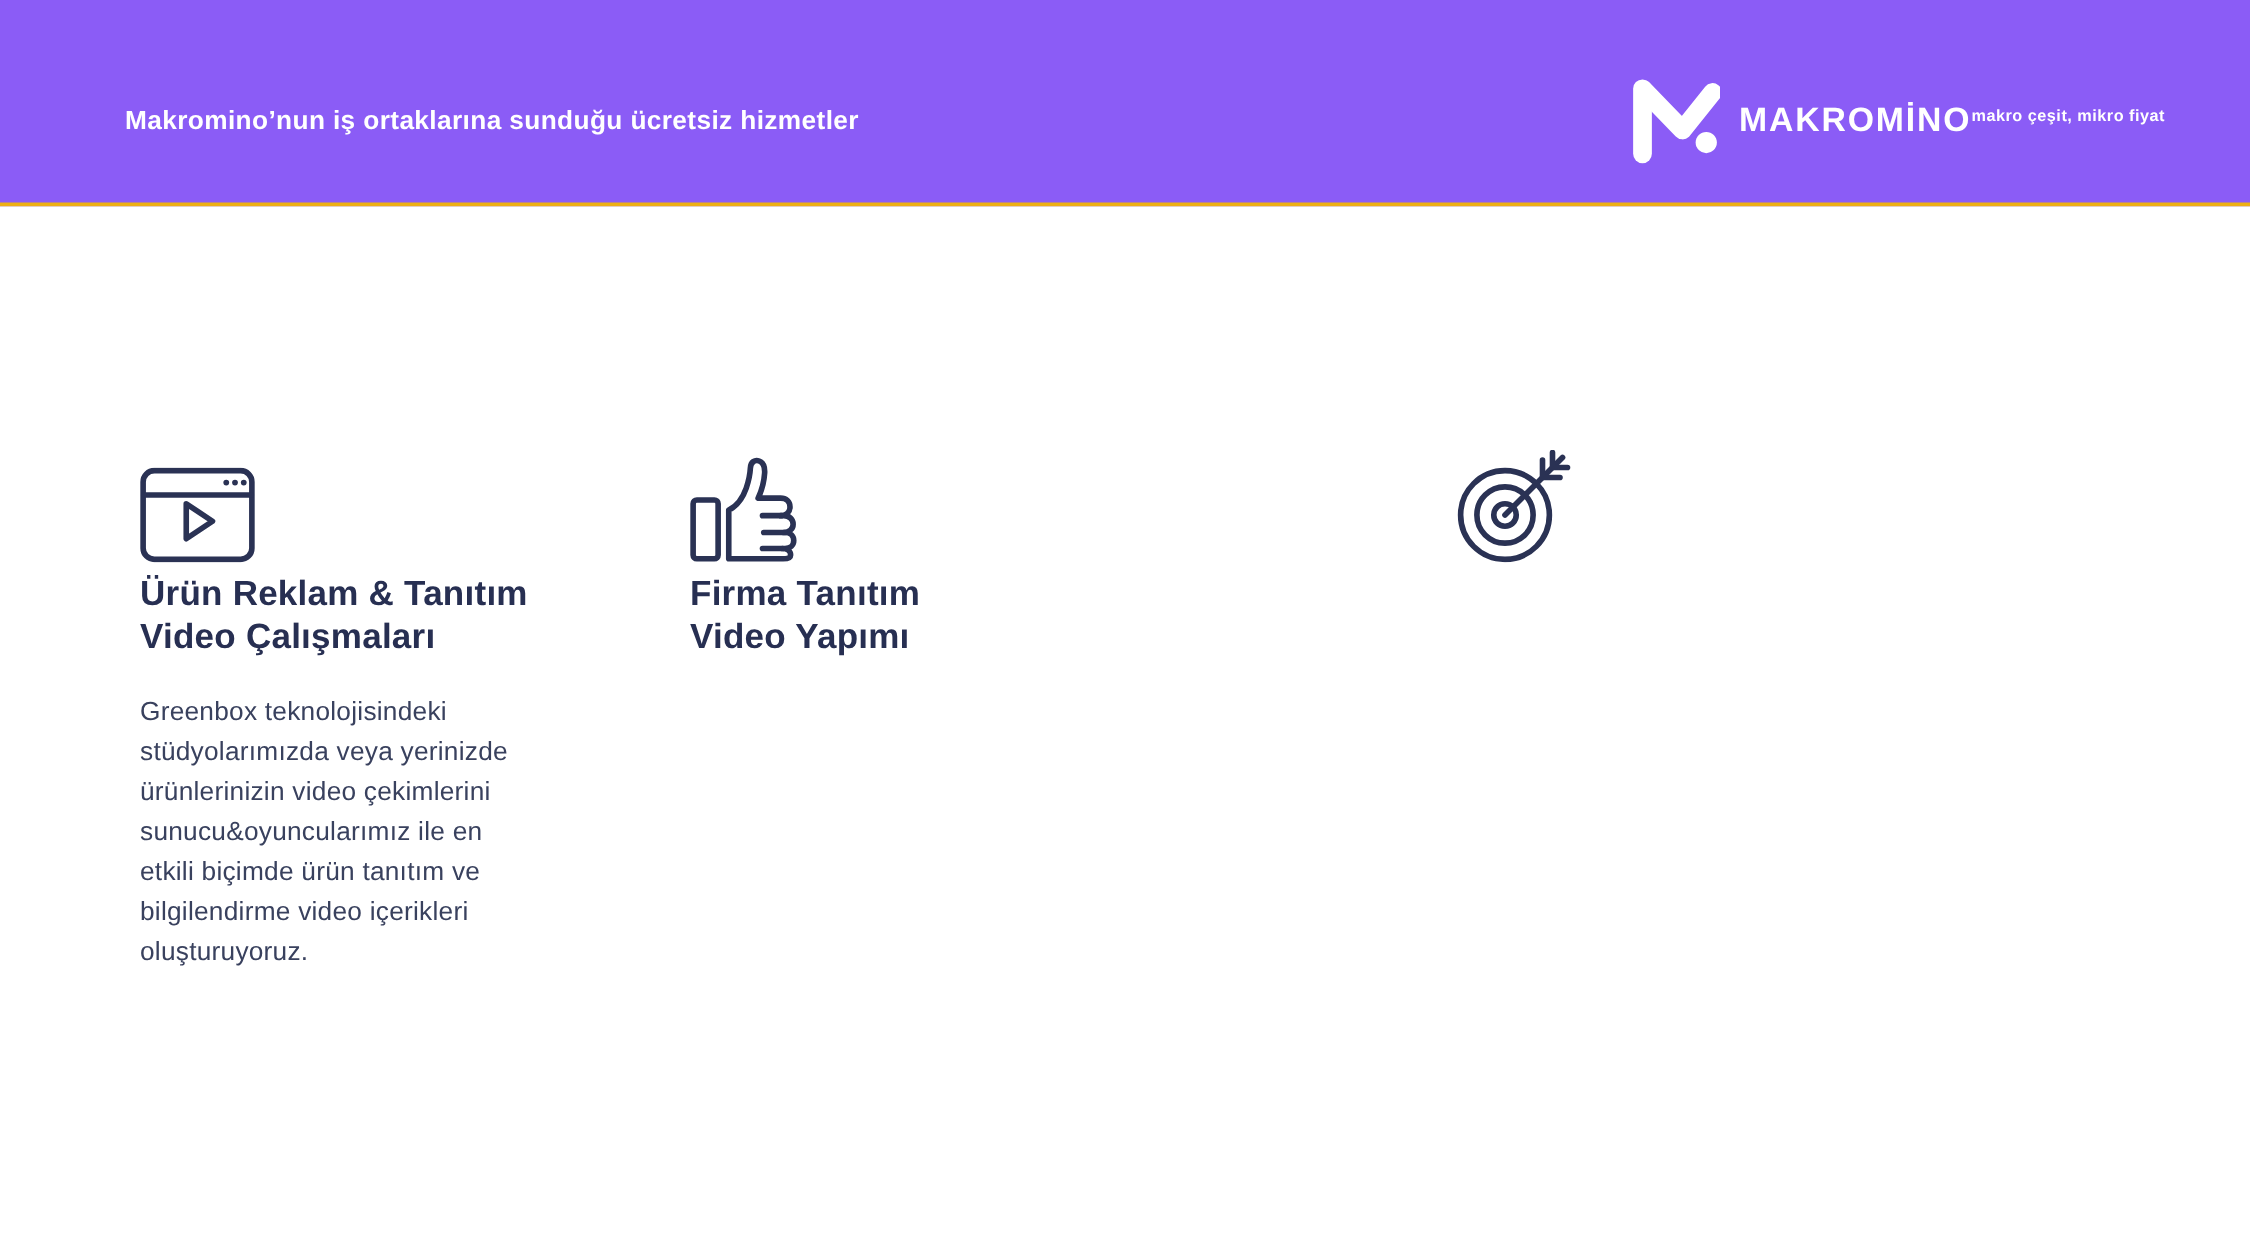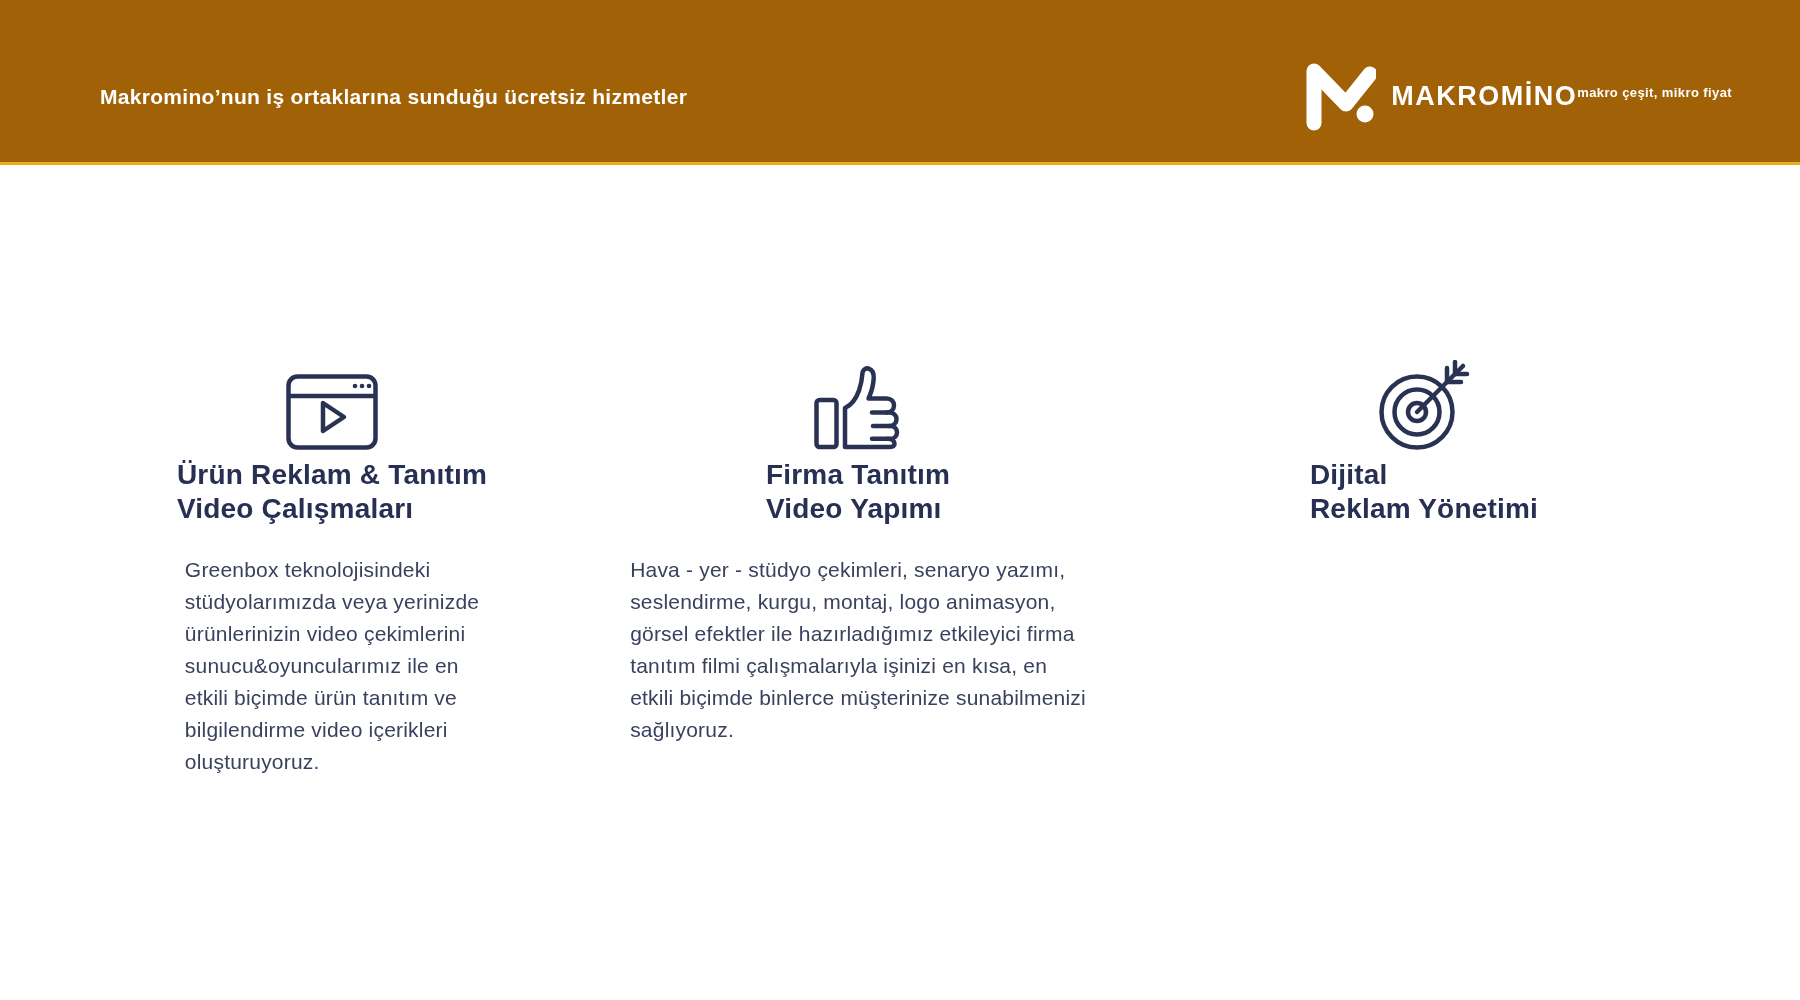--- a/index.html
+++ b/index.html
@@ -2,21 +2,21 @@
 <html><head>
 <meta charset="utf-8">
 <style>
   * { margin: 0; padding: 0; box-sizing: border-box; }
   html, body { width: 1800px; height: 1000px; background: #ffffff; overflow: hidden; }
   body { font-family: "Liberation Sans", "DejaVu Sans", sans-serif; }
 
   
   .banner {
     height: 165px;
-    background: #a16207;
+    background: #8b5cf6;
     border-bottom: 3px solid #EDAF14;
     display: flex;
     align-items: center;
     justify-content: space-between;
     padding: 32px 68px 0 100px;
   }
   .banner-title {
     color: #ffffff;
     font-size: 21px;
     font-weight: bold;
@@ -40,21 +40,21 @@
     letter-spacing: 0.4px;
     margin-top: 3px;
   }
 
   
   .services {
     display: flex;
     padding: 195px 0 0 112px;
     align-items: flex-start;
   }
-  .svc { display: flex; flex-direction: column; align-items: center; }
+  .svc { display: flex; flex-direction: column; }
   .svc-1 { width: 440px; }
   .svc-2 { width: 612px; }
   .svc-3 { width: 520px; }
   .svc-icon {
     height: 90px;
     display: flex;
     align-items: flex-end;
     margin-bottom: 8px;
   }
   .svc-icon svg { display: block; }
@@ -160,36 +160,28 @@
           C 78,74.8 80.5,77 80.5,80
           C 80.5,82.3 78.3,83 74.5,83
           Z"></path>
         <line class="icon-stroke" x1="58" y1="48.5" x2="73" y2="48.5"></line>
         <line class="icon-stroke" x1="59" y1="62" x2="75.5" y2="62"></line>
         <line class="icon-stroke" x1="58" y1="74.8" x2="74" y2="74.8"></line>
       </svg>
     </div>
     <h2 class="svc-title">Firma Tanıtım
 Video Yapımı</h2>
-    <p class="svc-desc">Hava - yer - stüdyo çekimleri, senaryo yazımı,
-seslendirme, kurgu, montaj, logo animasyon,
-görsel efektler ile hazırladığımız etkileyici firma
-tanıtım filmi çalışmalarıyla işinizi en kısa, en
-etkili biçimde binlerce müşterinize sunabilmenizi
-sağlıyoruz.</p>
   </section>
 
   <section class="svc svc-3">
     <div class="svc-icon">
       <svg width="94" height="90" viewBox="0 0 94 90">
         <circle class="icon-stroke" cx="40" cy="52" r="35.5"></circle>
         <circle class="icon-stroke" cx="40" cy="52" r="22.5"></circle>
         <circle class="icon-stroke" cx="40" cy="52" r="9"></circle>
         <line class="icon-stroke" x1="40" y1="52" x2="86" y2="6"></line>
         <polyline class="icon-stroke" points="70,8 70,22 84,22"></polyline>
         <polyline class="icon-stroke" points="78,2 78,14 90,14"></polyline>
       </svg>
     </div>
-    <h2 class="svc-title">Dijital
-Reklam Yönetimi</h2>
   </section>
 
 </main>
 
 </body></html>

